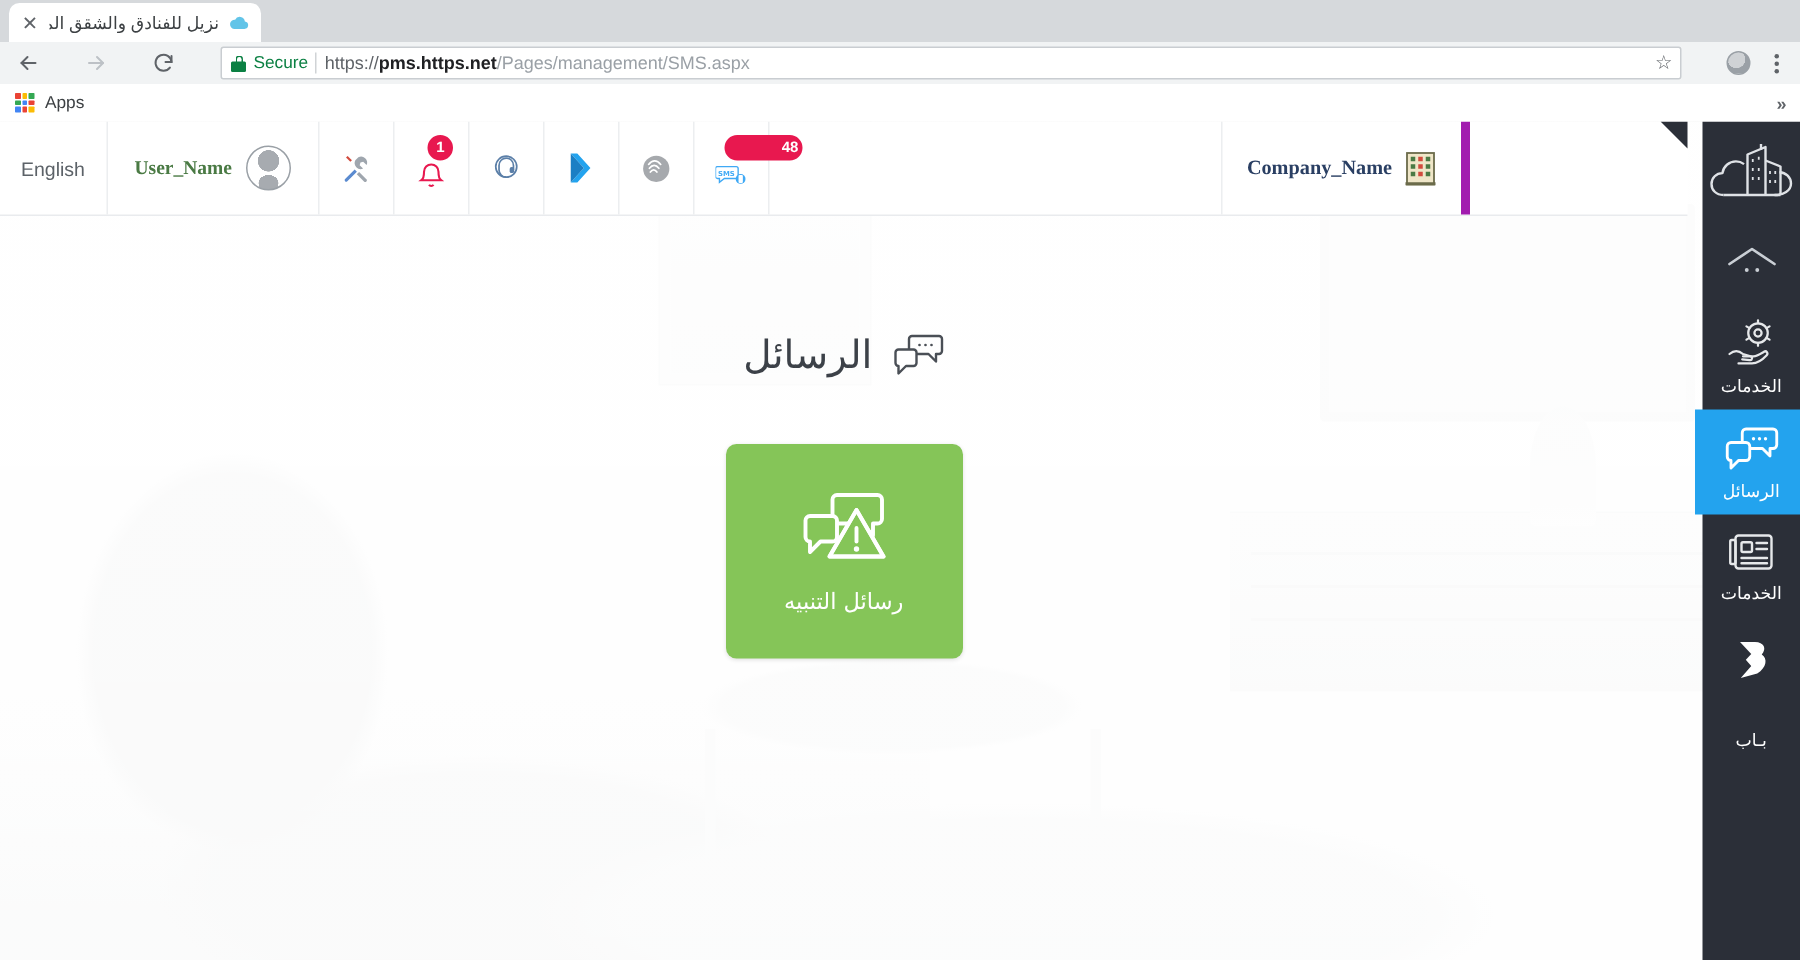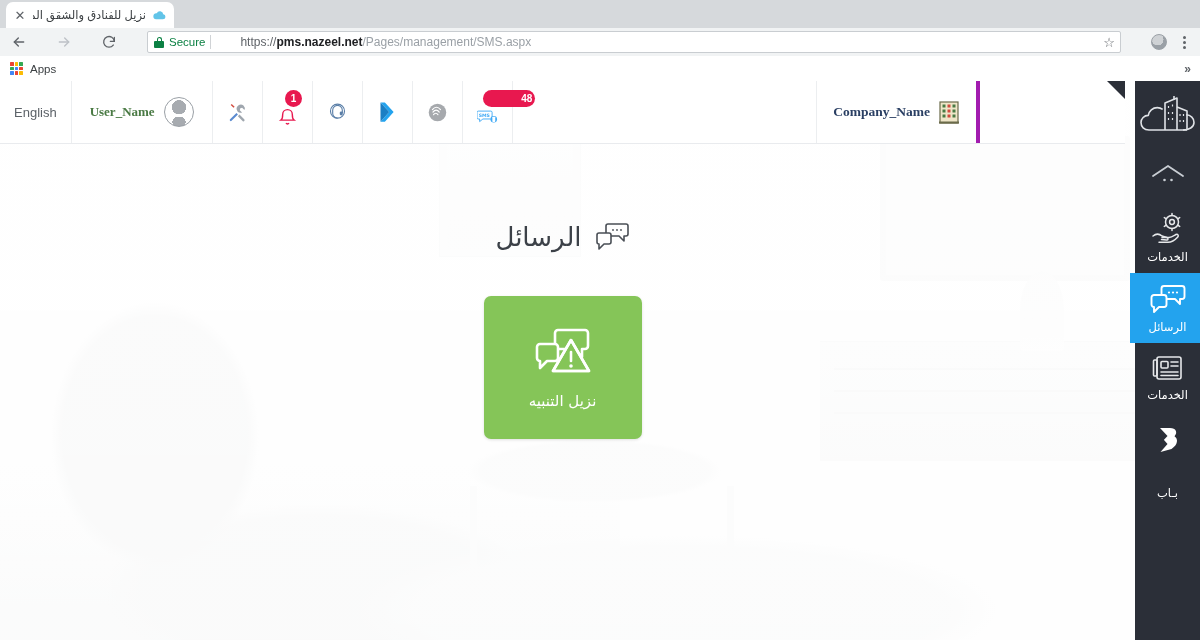--- a/index.html
+++ b/index.html
@@ -60,21 +60,21 @@
   }
   .lock-icon .shackle {
     position: absolute; top: 0; left: 2.5px; width: 5px; height: 5px;
     border: 1.6px solid #0b8043; border-bottom: none;
     border-radius: 3px 3px 0 0;
   }
   .secure-text { font-size: 11.5px; color: #0b8043; }
   .omni-div { width: 1px; height: 14px; background: #d0d3d6; }
   .url { font-size: 12px; color: #9aa0a6; white-space: nowrap; }
   .url b { color: #202124; font-weight: 700; }
-  .url .scheme { color: #5f6368; margin-left: 24px; }
+  .url .scheme { color: #5f6368; }
   .star-btn {
     position: absolute; right: 5px; font-size: 13px; color: #5f6368;
     cursor: pointer;
   }
   .tb-right { display: flex; align-items: center; gap: 3px; }
   .profile-pic {
     width: 16px; height: 16px; border-radius: 50%;
     background: radial-gradient(circle at 40% 32%, #cfd2d5 0 46%, #9aa0a6 47% 100%);
     border: 1px solid #9aa0a6;
   }
@@ -180,21 +180,21 @@
   .badge {
     position: absolute; top: 9px; left: 50%; margin-left: -2px;
     min-width: 17px; height: 17px; border-radius: 9px; background: #e8184f;
     color: #fff; font-size: 10px; font-weight: 700; line-height: 17px;
     text-align: center; padding: 0 3px;
   }
   .badge.sms { left: 46%; background: #e8184f; padding-left: 38px; }
   .ab-spacer { flex: 1 1 auto; border-right: 1px solid #eceef0; }
   .ab-company {
     display: flex; align-items: center; gap: 8px; padding: 0 16px;
-    border-right: 4px solid #a21caf; cursor: pointer;
+    border-right: 6px solid #a21caf; cursor: pointer;
   }
   .ab-company .cname {
     font-size: 13.5px; color: #2a3f63; font-weight: 700;
     font-family: "Liberation Serif", serif;
   }
   .ab-tail { flex: 0 0 145px; }
 
   
   .fold {
     position: absolute; top: 0; right: 0; width: 0; height: 0;
@@ -285,21 +285,21 @@
       </svg>
     </div>
 
     <div id="omnibox">
       <span class="lock-icon">
         <span class="shackle"></span>
           <span class="body"></span>
       </span>
       <span class="secure-text">Secure</span>
       <span class="omni-div"></span>
-      <span class="url"><span class="scheme">https://</span><b>pms.nazeel.net</b><span>/Pages/management/SMS.aspx</span></span>
+      <span class="url"><span class="scheme">https://</span><b>pms.https.net</b><span>/Pages/management/SMS.aspx</span></span>
       <span class="star-btn">☆</span>
     </div>
 
     <div class="tb-right">
       <div class="nav-btn">
         <span class="profile-pic"></span>
       </div>
       <div class="kebab">
           <i></i>
           <i></i>
@@ -454,21 +454,21 @@
           <span>
             <svg width="58" height="50" viewBox="0 0 58 50" fill="none" stroke="#fff" stroke-width="2.6" stroke-linejoin="round">
               <path d="M24 4h27a3 3 0 0 1 3 3v13a3 3 0 0 1-3 3h-3v8l-8-8H24a3 3 0 0 1-3-3V7a3 3 0 0 1 3-3z"></path>
               <path d="M6 18h15a3 3 0 0 1 3 3v11a3 3 0 0 1-3 3h-8l-7 7v-7H6a3 3 0 0 1-3-3V21a3 3 0 0 1 3-3z" fill="#85c558"></path>
               <path d="M37 14L55 45H19z" fill="#85c558"></path>
               <path d="M37 14L55 45H19z"></path>
               <path d="M37 26v9" stroke-linecap="round"></path>
               <circle cx="37" cy="40" r="1.8" fill="#fff" stroke="none"></circle>
             </svg>
           </span>
-          <span class="lbl">نزيل التنبيه</span>
+          <span class="lbl">رسائل التنبيه</span>
         </div>
 
       </div>
     </div>
 
     <div id="sidebar">
 
       <div class="sb-logo">
         <svg width="58" height="42" viewBox="0 0 58 42" fill="none" stroke="#dfe2e6" stroke-width="1.6" stroke-linejoin="round">
           <path d="M10 36c-5 0-8-3.3-8-7.4 0-4 3.2-7.2 7.3-7.2.6-4.4 4.4-7.8 9-7.8 2 0 3.9.7 5.4 1.8"></path>

